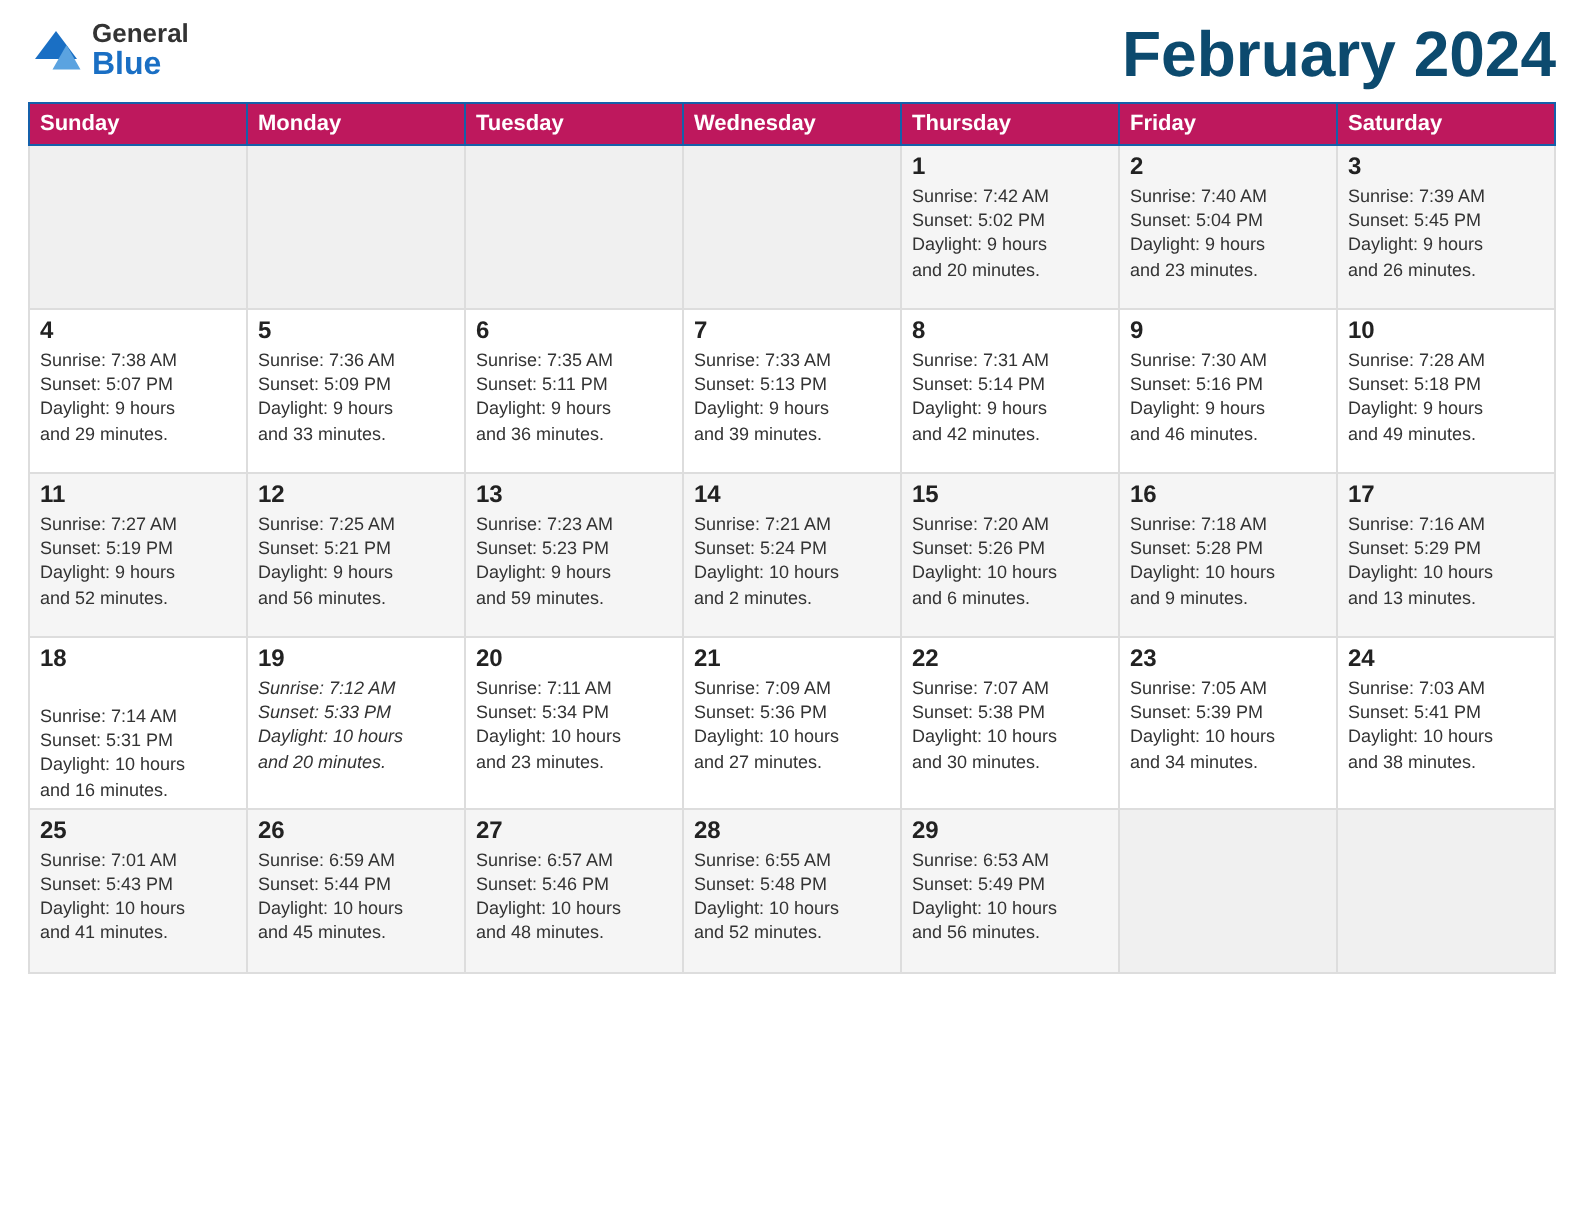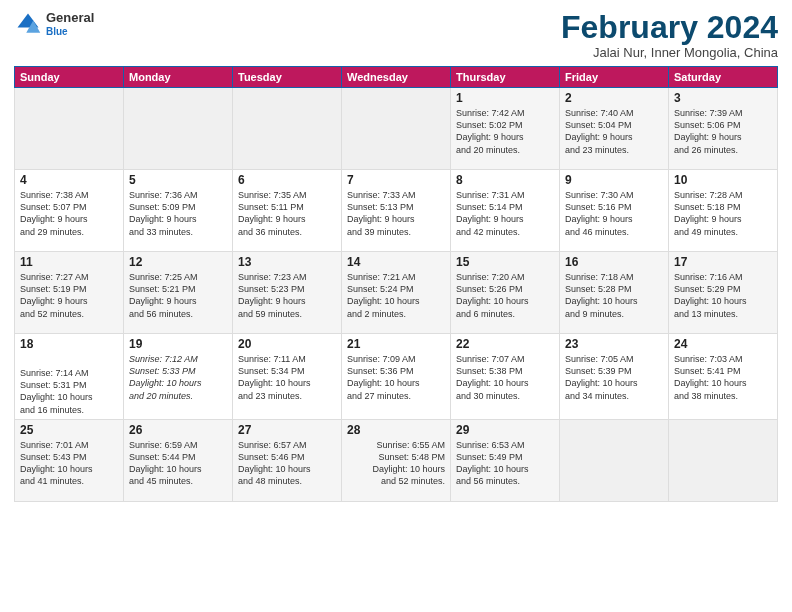--- a/index.html
+++ b/index.html
@@ -30,21 +30,21 @@
       display: flex;
       flex-direction: column;
       line-height: 1.1;
     }
     .logo-general {
       font-size: 13px;
       font-weight: bold;
       color: #333;
     }
     .logo-blue {
-      font-size: 10px;
+      font-size: 16px;
       font-weight: bold;
       color: #1a6fc4;
     }
     .logo-icon {
       width: 28px;
       height: 28px;
     }
     .title-area {
       text-align: right;
     }
@@ -114,21 +114,20 @@
         <polygon points="16,4 28,20 4,20" fill="#1a6fc4"></polygon>
         <polygon points="22,12 30,26 14,26" fill="#5ba3e0"></polygon>
       </svg>
       <div class="logo-text">
         <span class="logo-general">General</span>
         <span class="logo-blue">Blue</span>
       </div>
     </div>
     <div class="title-area">
       <div class="month-title">February 2024</div>
-      <div class="subtitle">Jalai Nur, Inner Mongolia, China</div>
     </div>
   </div>
 
   <table class="calendar">
     <thead>
       <tr>
       <th>Sunday</th>
           <th>Monday</th>
           <th>Tuesday</th>
           <th>Wednesday</th>
@@ -153,21 +152,21 @@
           <td>
             <span class="day-number">2</span>
             <div class="day-info" style="white-space: pre-line;">Sunrise: 7:40 AM
 Sunset: 5:04 PM
 Daylight: 9 hours
 and 23 minutes.</div>
           </td>
           <td>
             <span class="day-number">3</span>
             <div class="day-info" style="white-space: pre-line;">Sunrise: 7:39 AM
-Sunset: 5:06 PM
+Sunset: 5:45 PM
 Daylight: 9 hours
 and 26 minutes.</div>
           </td>
         </tr>
         <tr>
           <td>
             <span class="day-number">4</span>
             <div class="day-info" style="white-space: pre-line;">Sunrise: 7:38 AM
 Sunset: 5:07 PM
 Daylight: 9 hours
@@ -335,21 +334,21 @@
           </td>
           <td>
             <span class="day-number">27</span>
             <div class="day-info" style="white-space: pre-line;">Sunrise: 6:57 AM
 Sunset: 5:46 PM
 Daylight: 10 hours
 and 48 minutes.</div>
           </td>
           <td>
             <span class="day-number">28</span>
-            <div class="day-info" style="white-space: pre-line; text-align: right;">Sunrise: 6:55 AM
+            <div class="day-info" style="white-space: pre-line;">Sunrise: 6:55 AM
 Sunset: 5:48 PM
 Daylight: 10 hours
 and 52 minutes.</div>
           </td>
           <td>
             <span class="day-number">29</span>
             <div class="day-info" style="white-space: pre-line;">Sunrise: 6:53 AM
 Sunset: 5:49 PM
 Daylight: 10 hours
 and 56 minutes.</div>

